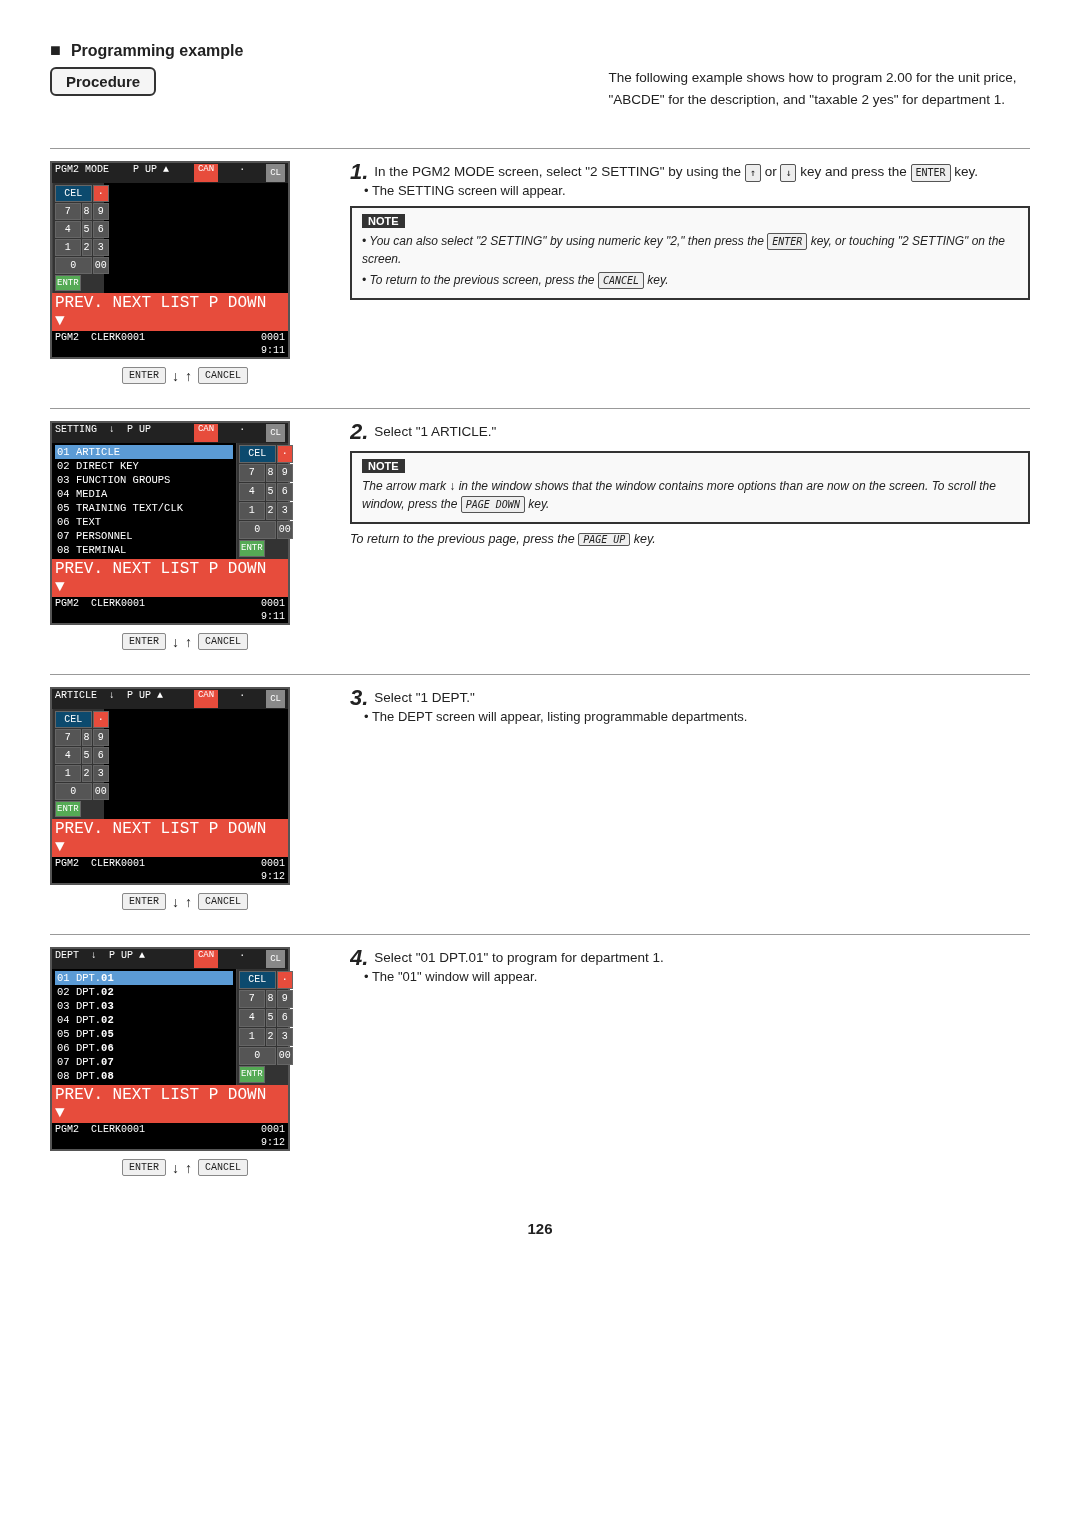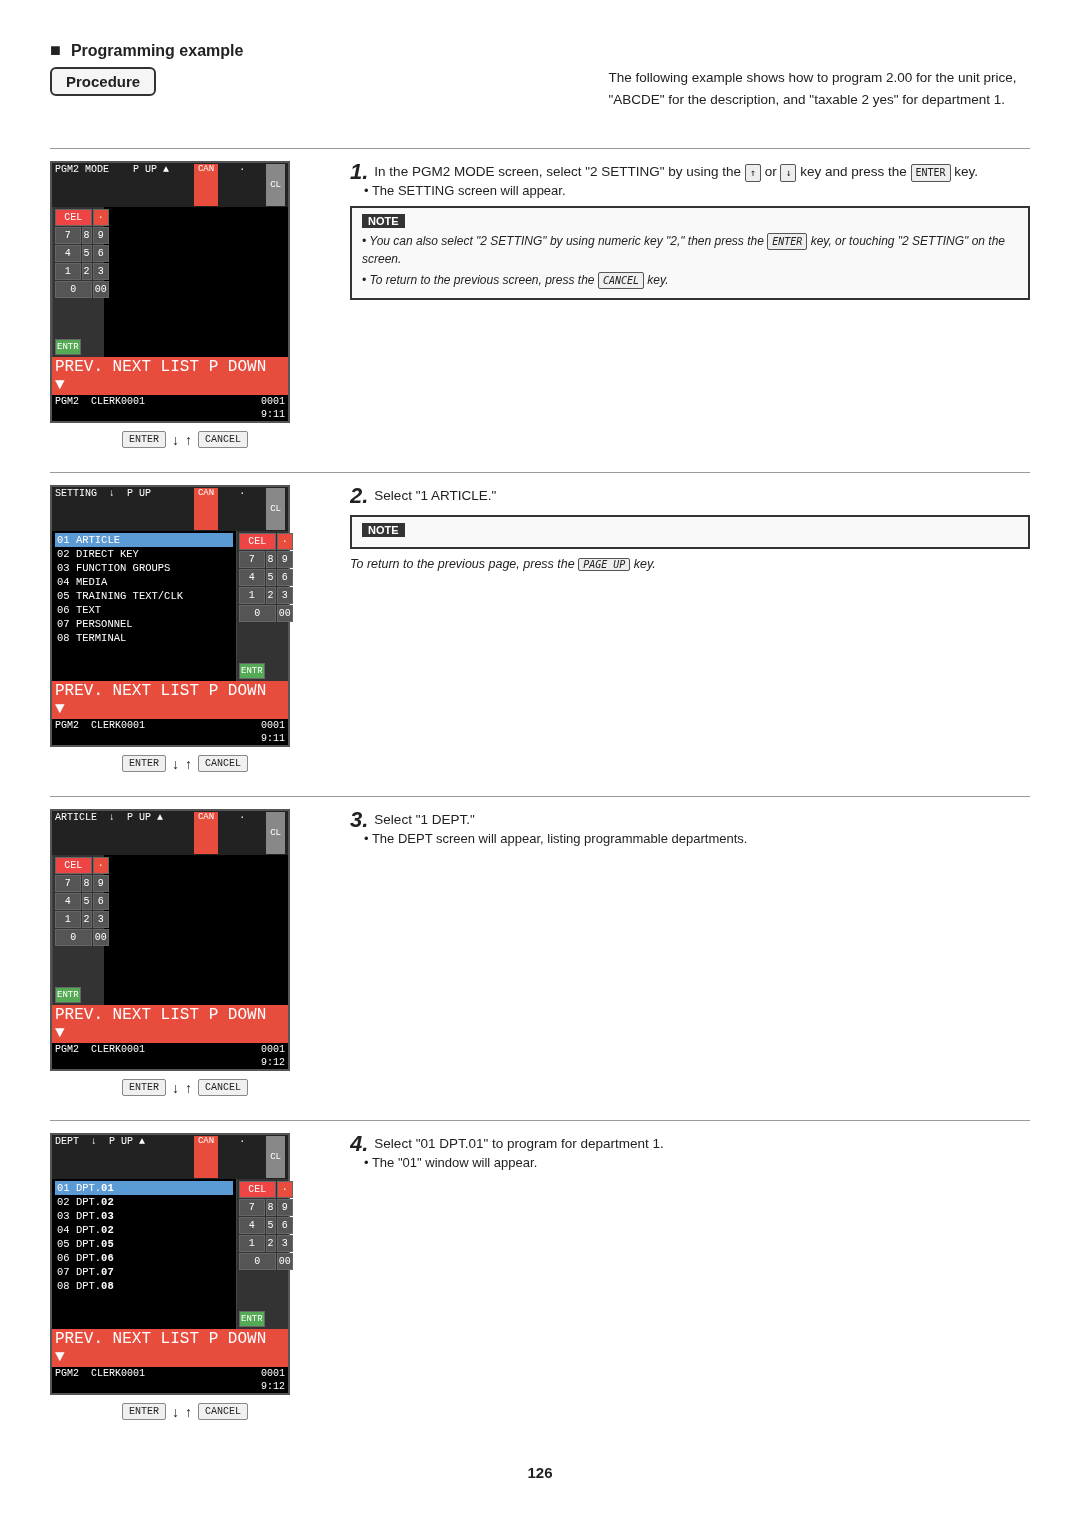--- a/index.html
+++ b/index.html
@@ -63,21 +63,21 @@
       justify-content: space-between;
       background: #222;
       padding: 1px 3px;
       font-size: 10px;
     }
 
     .pos-header-left { color: #fff; }
     .pos-header-right { display: flex; gap: 21px; }
 
     .btn-can { background: #e74c3c; color: #fff; padding: 0 4px; font-size: 9px; }
-    .btn-cl { background: #888; color: #fff; padding: 16px 4px; font-size: 9px; }
+    .btn-cl { background: #888; color: #fff; padding: 4px 4px; font-size: 9px; }
 
     .pos-body {
       display: flex;
     }
 
     .pos-list {
       flex: 1;
       padding: 2px 3px;
     }
 
@@ -105,22 +105,22 @@
 
     .numpad-btn {
       background: #555;
       color: #fff;
       font-size: 10px;
       text-align: center;
       padding: 2px 1px;
       border: 1px solid #666;
     }
 
-    .numpad-btn.cel { background: #ef4444; grid-column: span 2; }
-    .numpad-btn.entr { background: #5a5; font-size: 9px; margin-top: 40px; }
+    .numpad-btn.cel { background: #0c4a6e; grid-column: span 2; }
+    .numpad-btn.entr { background: #5a5; font-size: 9px; }
     .numpad-btn.zero { grid-column: span 2; }
 
     .pos-footer {
       display: flex;
       justify-content: space-between;
       background: #e74c3c;
       padding: 1px 3px;
       font-size: 16px;
       color: #fff;
     }
@@ -391,20 +391,23 @@
     </div>
   </div>
   <div class="right-side">
     <div>
       <div style="overflow:hidden;">
         <span class="step-number">2.</span>
         <span class="step-text">Select "1 ARTICLE."</span>
       </div>
       <div class="note-box">
         <div class="note-label">NOTE</div>
+        <div class="note-text">
+          <p>The arrow mark ↓ in the window shows that the window contains more options than are now on the screen. To scroll the window, press the <span class="inline-key">PAGE DOWN</span> key.</p>
+        </div>
       </div>
       <p style="font-size:12.5px;margin-top:8px;font-style:italic;">To return to the previous page, press the <span class="inline-key">PAGE UP</span> key.</p>
     </div>
   </div>
 </div>
 
 <div class="full-section">
   <div class="left-side">
     <div class="pos-screen">
       <div class="pos-header">

